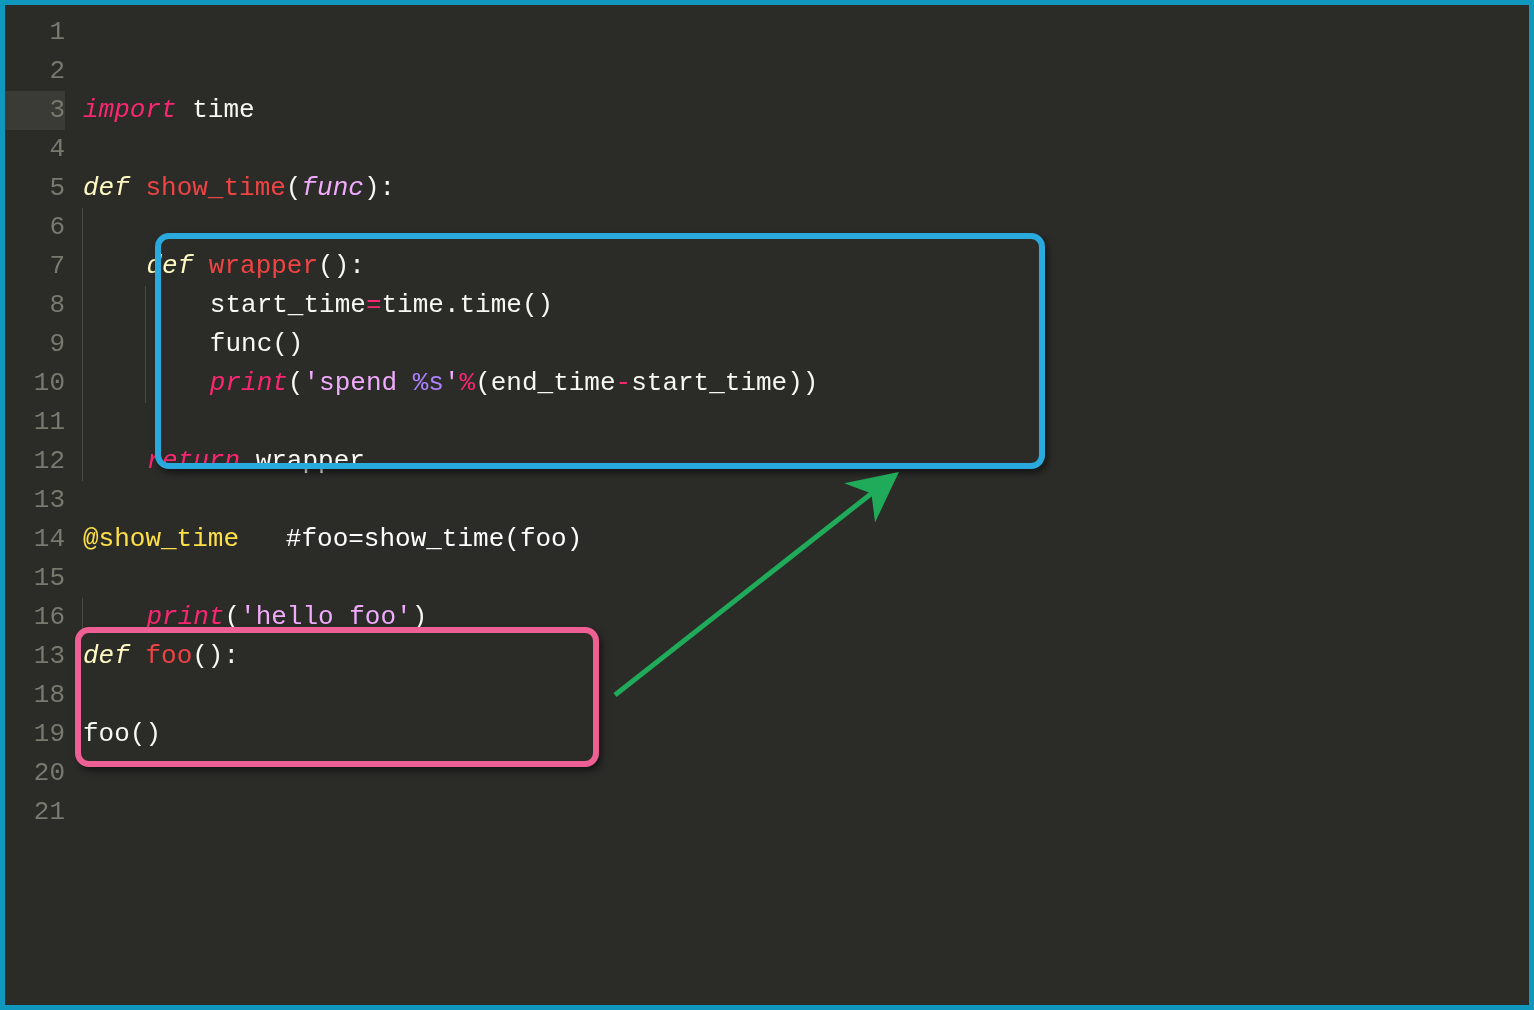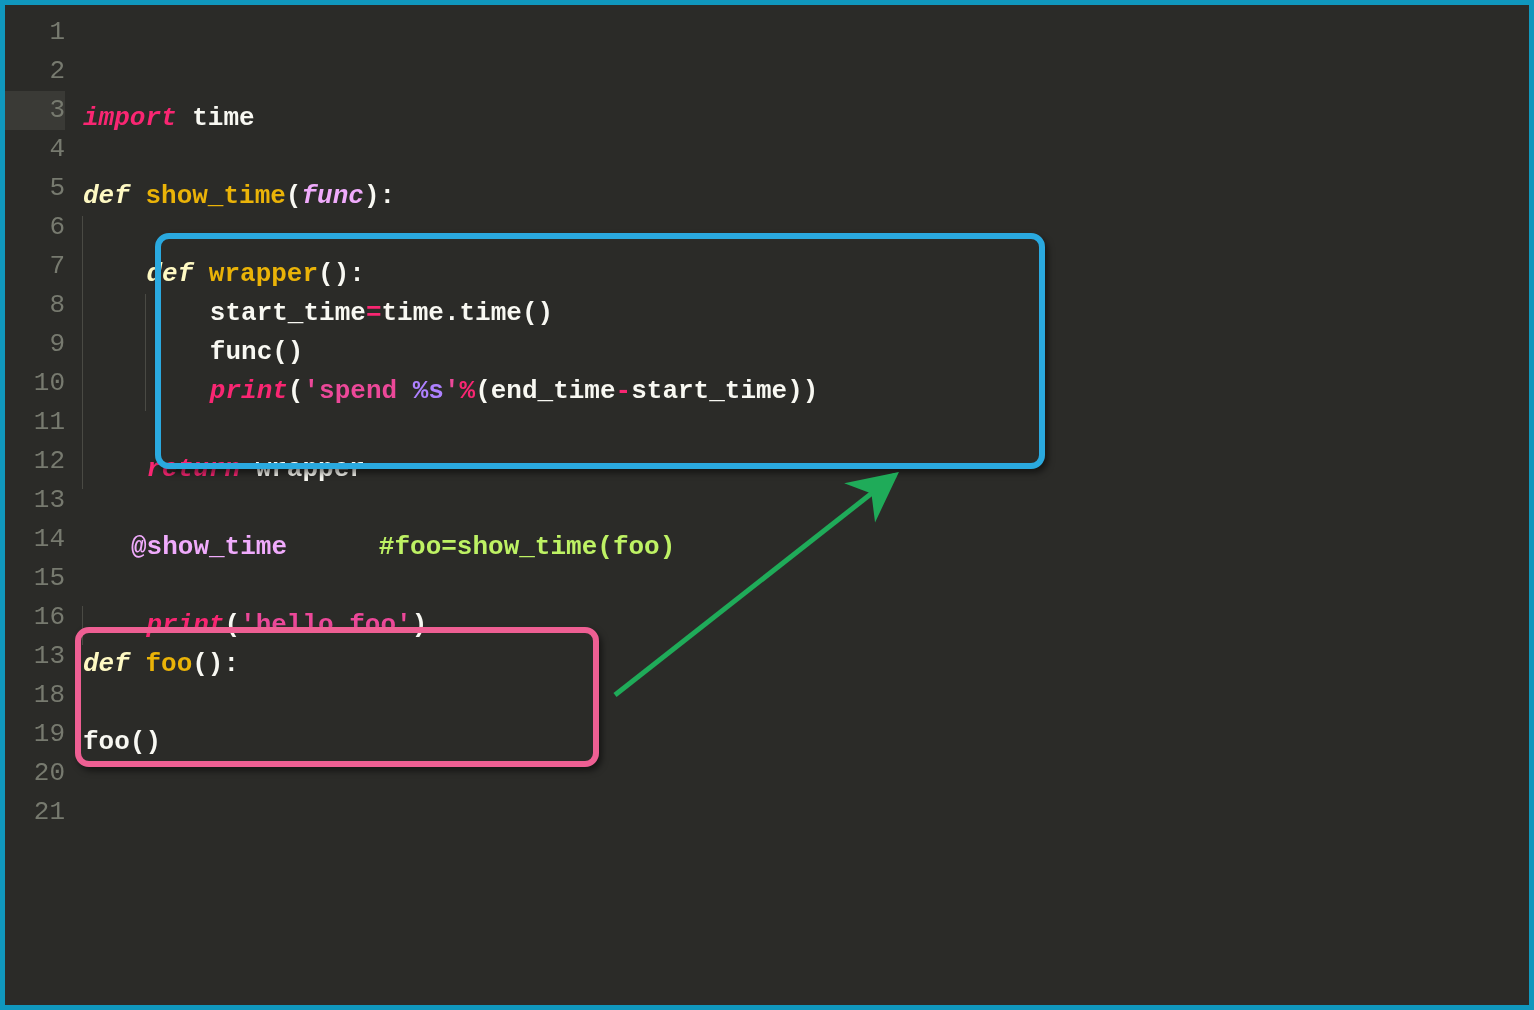--- a/index.html
+++ b/index.html
@@ -31,49 +31,48 @@
   }
   .gutter .ln {
     height: 39px;
     line-height: 39px;
   }
   .gutter .ln.current {
     background: #3a3a36;
   }
   .code {
     flex: 1;
-    padding-top: 16px;
+    padding-top: 8px;
     position: relative;
-    font-weight: bold;
   }
   .line {
     height: 39px;
     line-height: 39px;
     white-space: pre;
     position: relative;
   }
   .indent-guide {
     border-left: 1px solid #4a4a44;
     display: inline-block;
     height: 39px;
     vertical-align: top;
     margin-left: -1px;
     padding-left: 1px;
   }
   
   .kw-red { color: #f92672; font-style: italic; }     
   .kw-def { color: #fef9c3; font-style: italic; }     
   .plain { color: #f8f8f2; }
-  .fn-green { color: #eab308; }
+  .fn-green { color: #ef4444; }
   .param { color: #f0abfc; font-style: italic; }
-  .string { color: #ec4899; text-align: right; }
+  .string { color: #f0abfc; text-align: right; }
   .fmt { color: #ae81ff; }
   .num { color: #ae81ff; }
-  .decorator { color: #f0abfc; margin-left: 48px; }
-  .comment { color: #bef264; margin-left: 45px; }
+  .decorator { color: #fde047; }
+  .comment { color: #ffffff; }
   .op { color: #f92672; }
 
   
   .annot-blue {
     position: absolute;
     border: 6px solid #2aa9df;
     border-radius: 14px;
     box-shadow: 3px 4px 6px rgba(0,0,0,0.5);
     pointer-events: none;
   }

